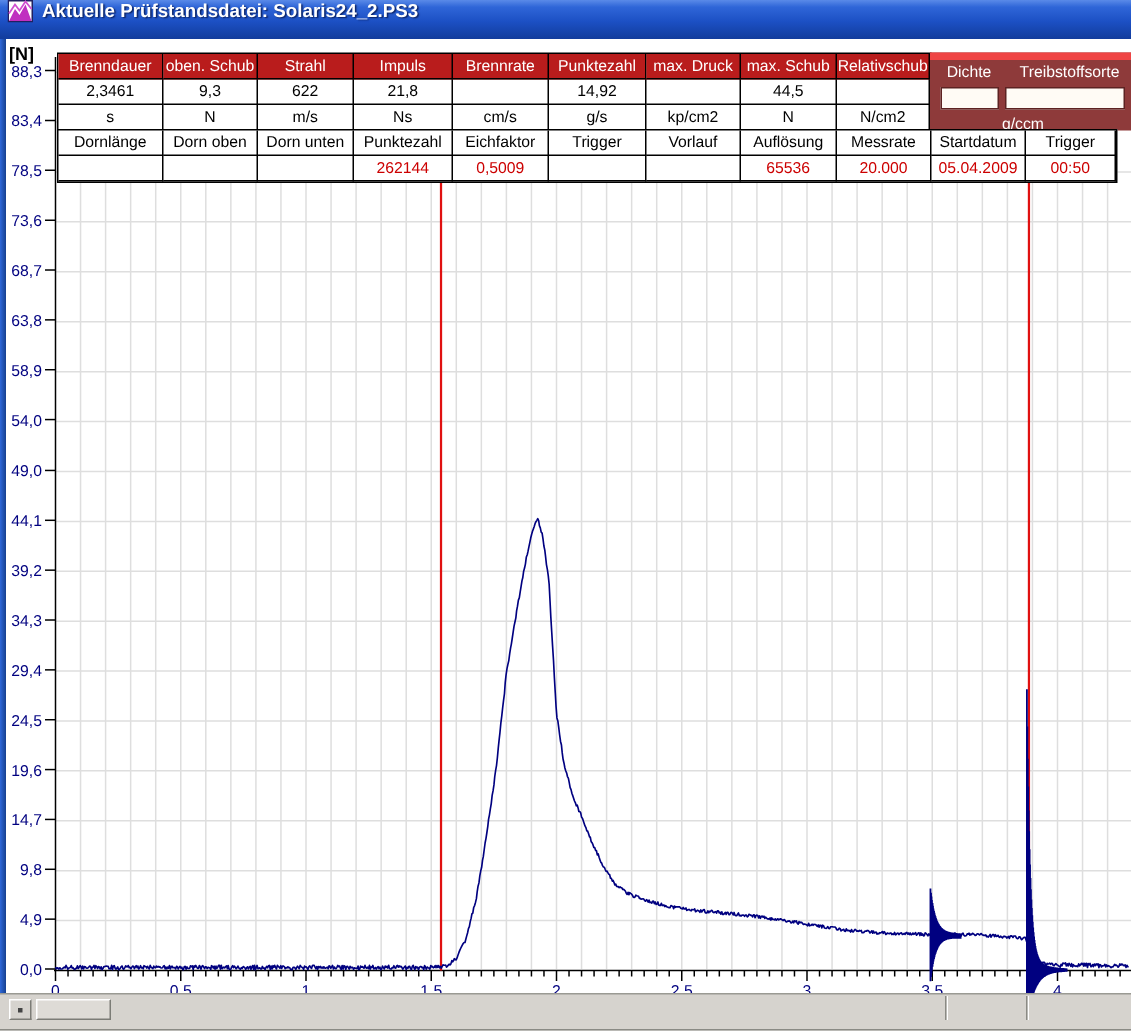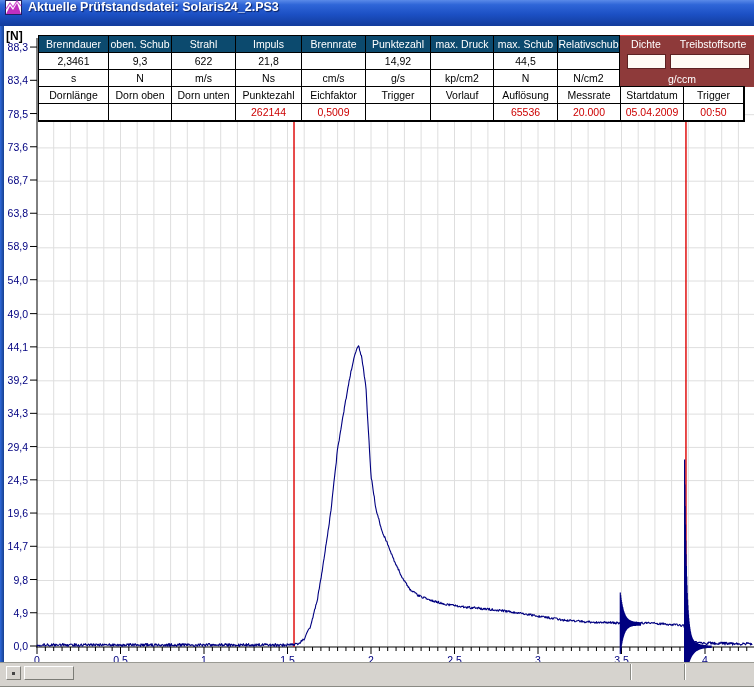--- a/index.html
+++ b/index.html
@@ -29,27 +29,27 @@
   .sb-div.d1{left:630px;} .sb-div.d2{left:684px;}
   
   #plot-svg{position:absolute;left:0;top:26px;width:754px;height:661px;}
   .yunit{position:absolute;left:6px;top:29px;font-size:12px;font-weight:bold;color:#000;}
   
   .ptable{position:absolute;display:grid;background:#fff;border:1px solid #000;box-sizing:border-box;}
   .ptable .c{border-right:1px solid #000;border-bottom:1px solid #000;box-sizing:border-box;
     height:17px;display:flex;align-items:center;justify-content:center;
     font-size:10.5px;color:#000;white-space:nowrap;overflow:hidden;}
   .ptable .c:nth-last-child(-n+0){border-bottom:none;}
-  .ptable .h{background:#0c4a6e;color:#fff;}
+  .ptable .h{background:#b91c1c;color:#fff;}
   .ptable .r{color:#cc0000;}
   #tbl-top{left:38px;top:35px;grid-template-columns:70px 63px 64px 66px 64px 65px 63px 64px 62px;}
   #tbl-bot{left:38px;top:86px;grid-template-columns:70px 63px 64px 66px 64px 65px 63px 64px 63px 63px 60px;}
   
   .fuel{position:absolute;left:620px;top:35px;width:134px;height:52px;background:#8e3a3a;
-    border-top:1px solid #ef4444;box-sizing:border-box;color:#fff;font-size:10.5px;}
+    border-top:5px solid #ef4444;box-sizing:border-box;color:#fff;font-size:10.5px;}
   .fuel .fh{position:absolute;top:2px;text-align:center;}
   .fuel .fh.f1{left:0;width:52px;} .fuel .fh.f2{left:52px;width:82px;}
   .fuel-input{position:absolute;top:18px;height:15px;background:#fffbf5;border:1px solid #5d2222;
     box-sizing:border-box;font-size:10.5px;padding:0 2px;color:#000;}
   .fuel-input.f1{left:7px;width:39px;} .fuel-input.f2{left:50px;width:80px;}
   .fuel .fu{position:absolute;top:37px;left:0;width:52px;text-align:center;padding-left:36px;}
 </style>
 </head>
 <body>
 

